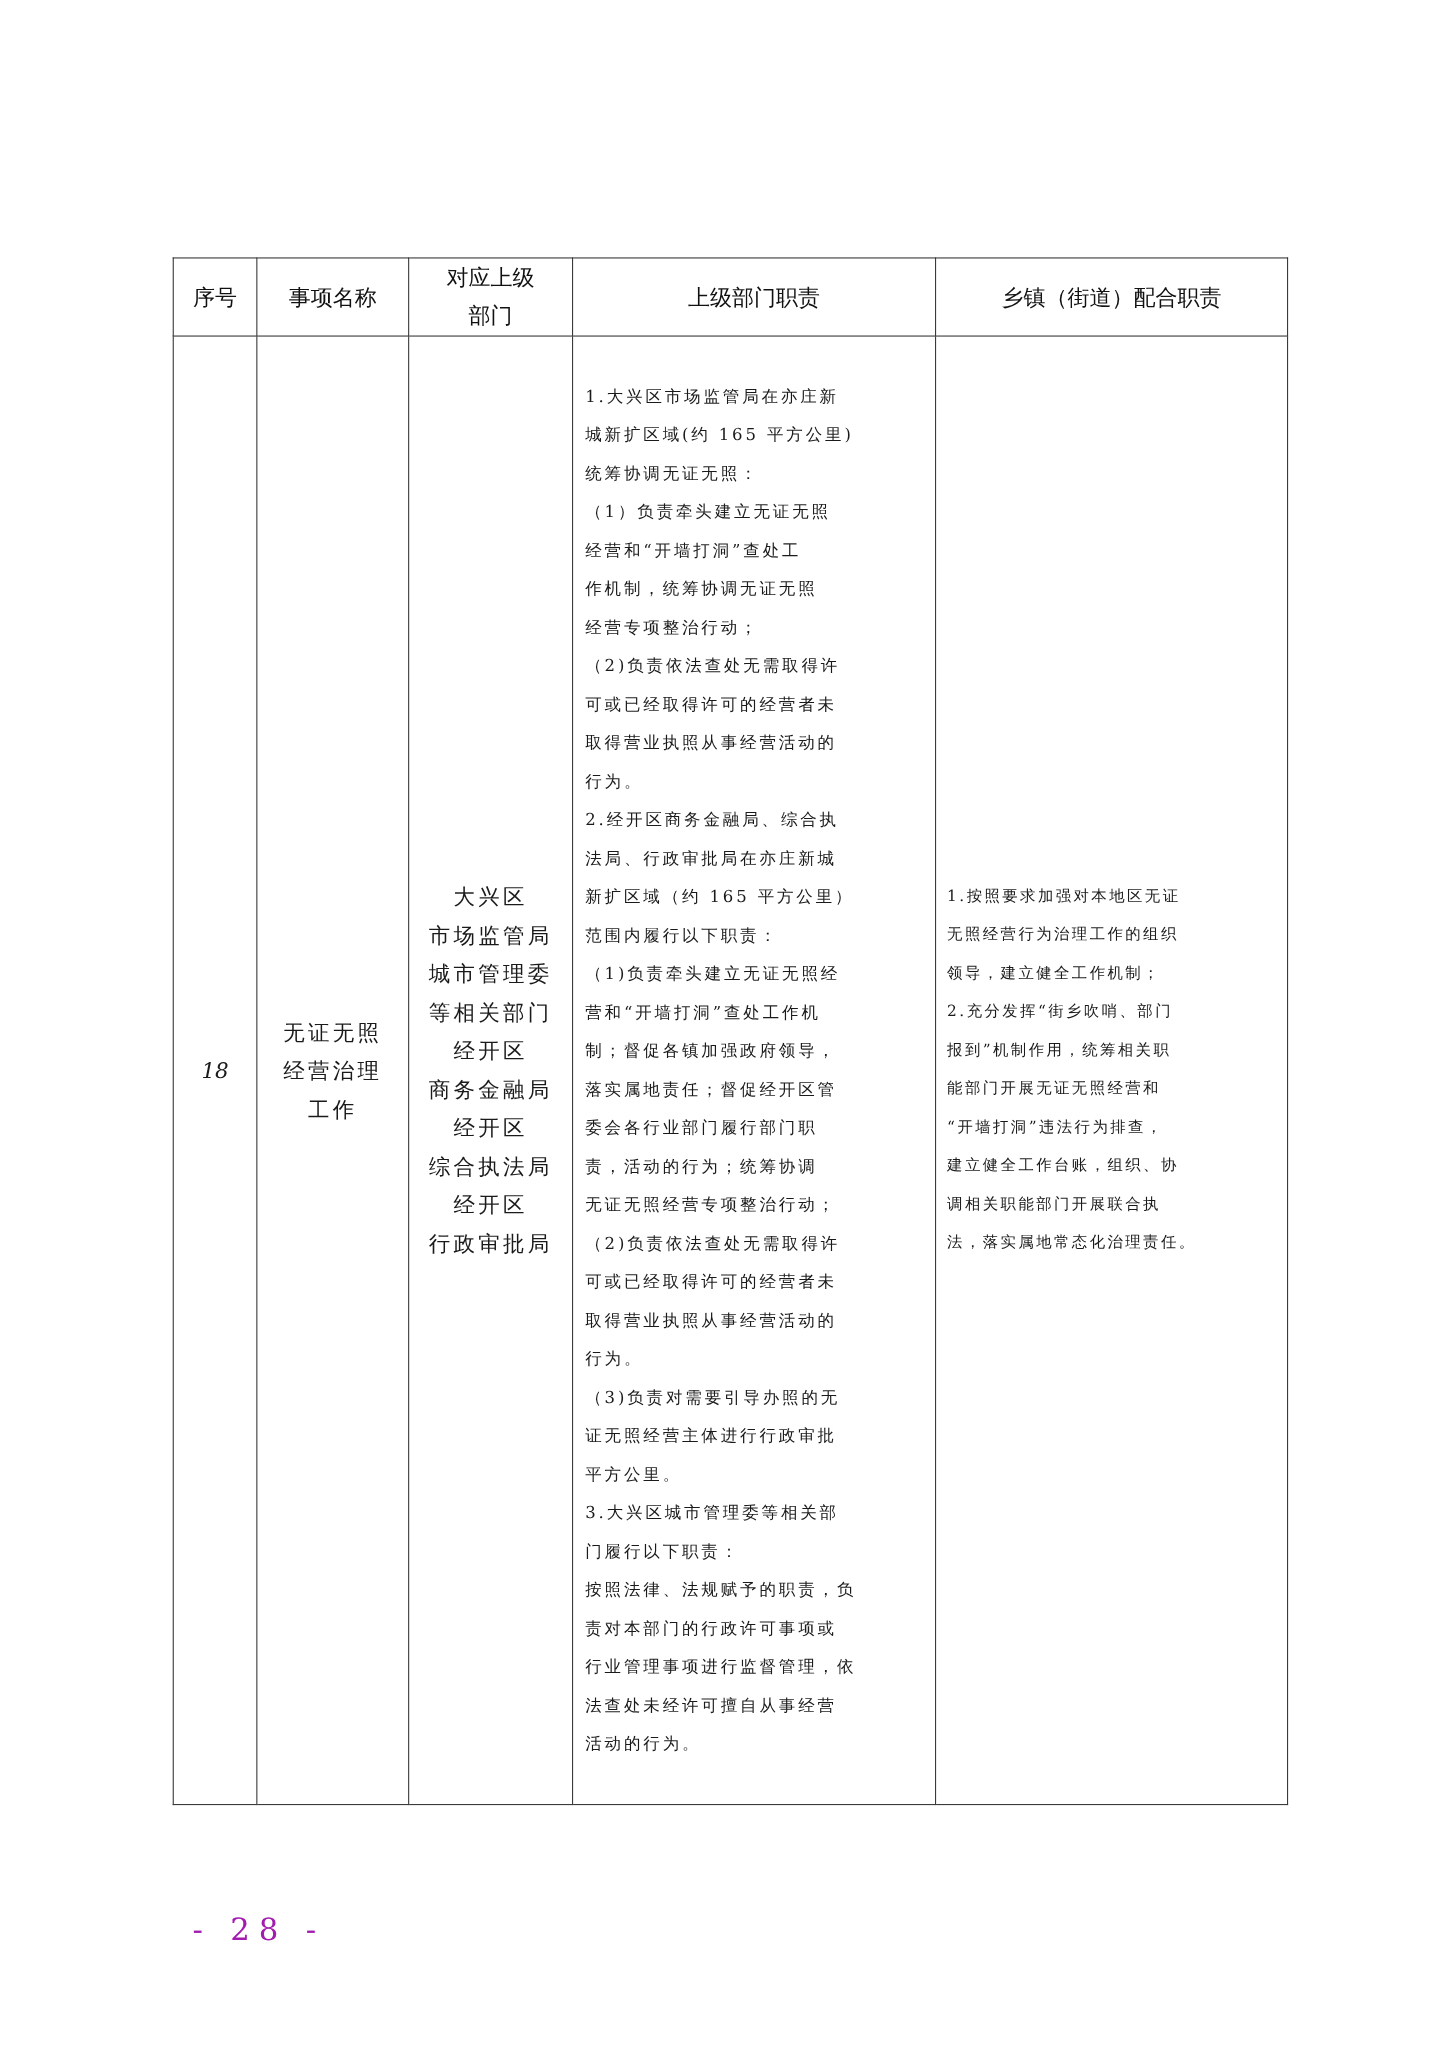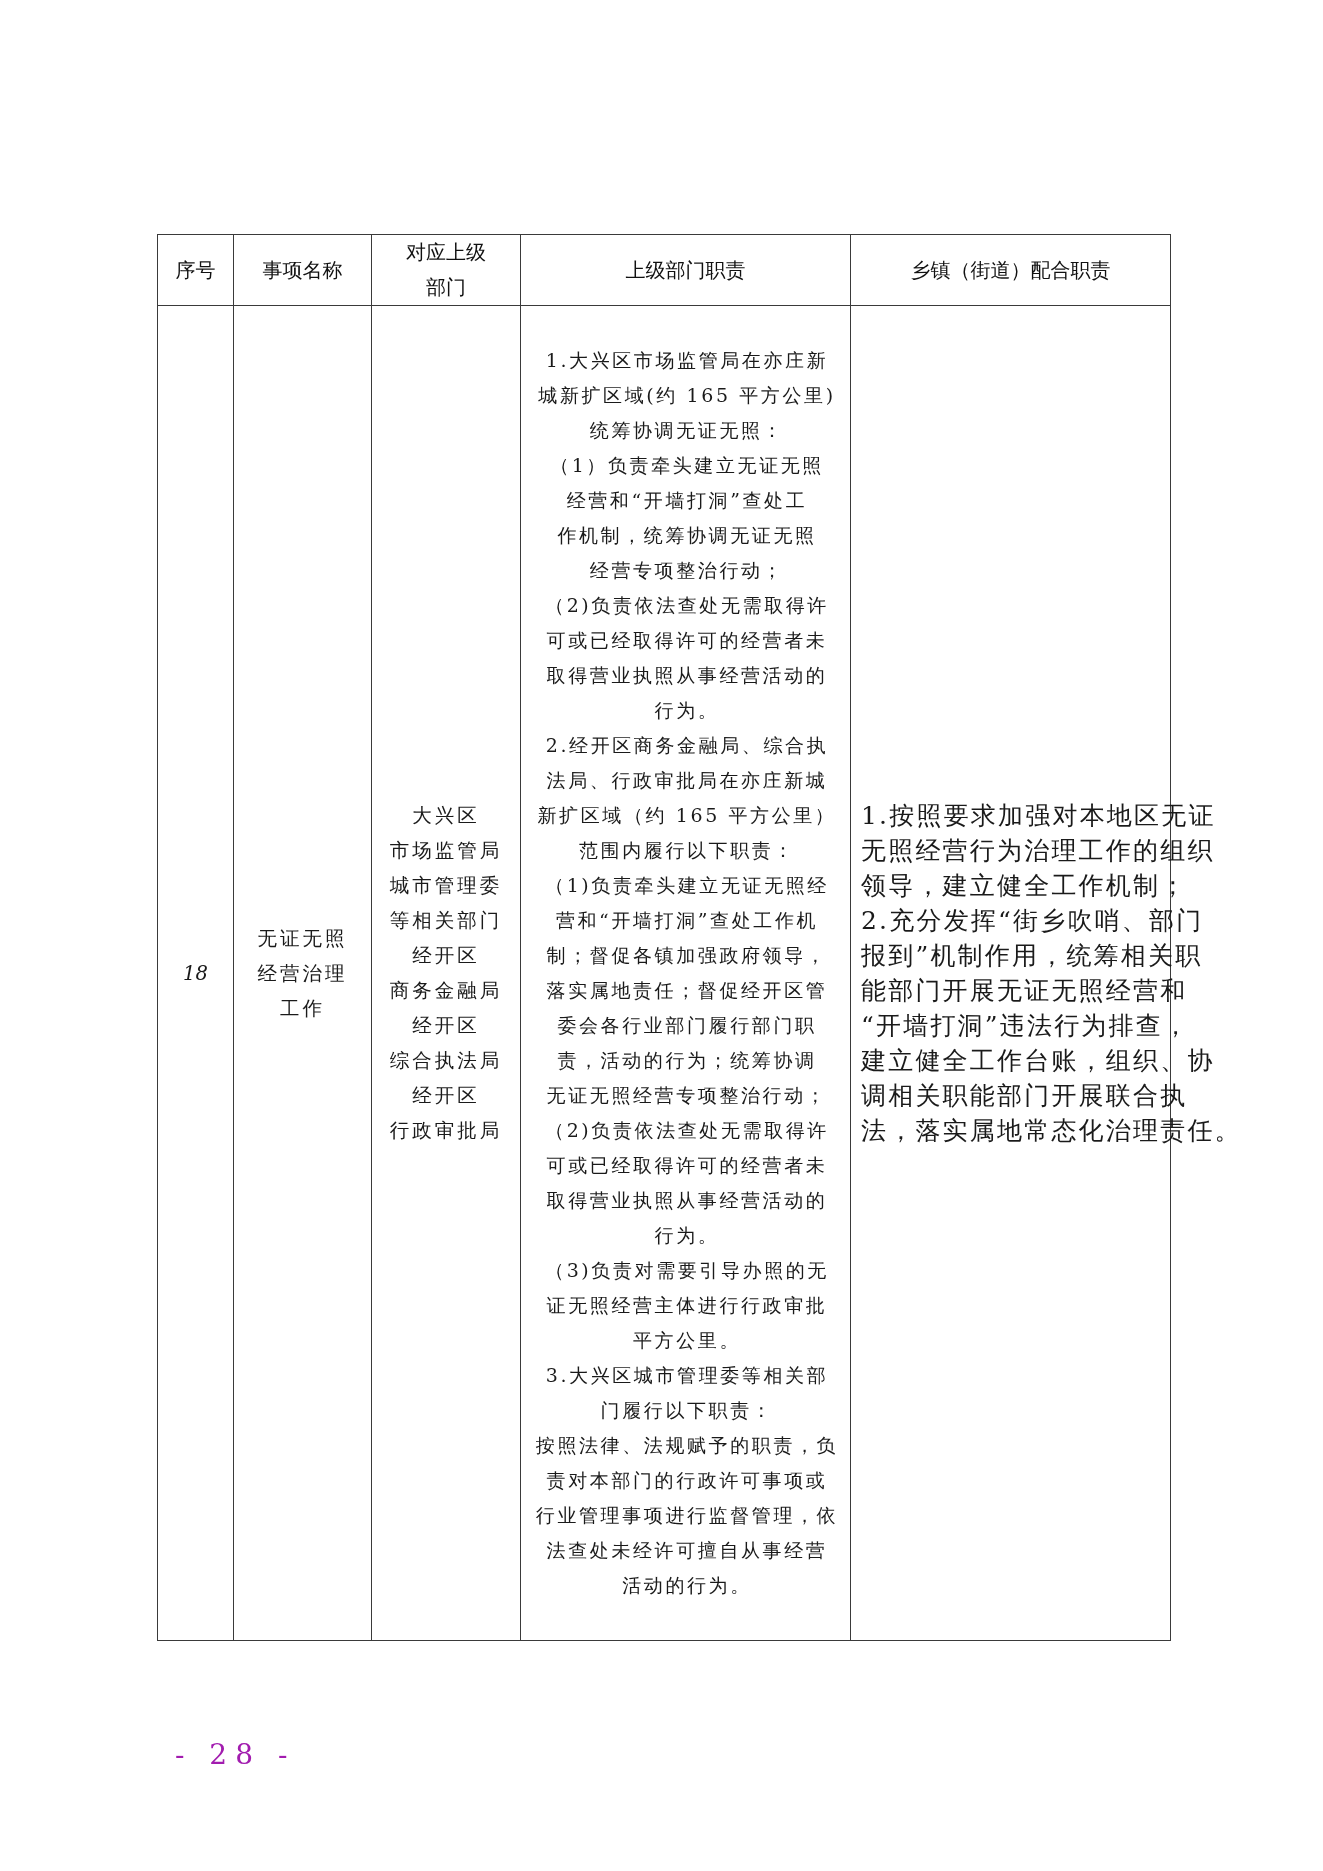--- a/index.html
+++ b/index.html
@@ -24,28 +24,28 @@
   td.body-row { height: 1334px; font-style: italic; }
   .col-seq { width: 76px; }
   .col-name { width: 138px; }
   .col-dept { width: 149px; }
   .col-upper { width: 330px; }
   .col-town { width: 320px; }
   .cell-lines { display: flex; flex-direction: column; align-items: center; }
   .cell-lines span { display: block; line-height: 35px; letter-spacing: 3px; white-space: nowrap; }
   .seq { font-size: 20px; }
   .upper-text {
-    text-align: center; padding: 0 8px 0 11px;
+    text-align: left; padding: 0 8px 0 11px;
     line-height: 35px; letter-spacing: 2.6px;
-    font-size: 19px;
+    font-size: 15px;
   }
   .upper-text .ln, .town-text .ln { display: block; white-space: nowrap; }
   .town-text {
     text-align: left; padding: 0 6px 0 10px;
-    line-height: 35px; letter-spacing: 2.2px; font-size: 25px;
+    line-height: 35px; letter-spacing: 2.2px; font-size: 14px;
   }
   .page-number {
     position: absolute; left: 175px; top: 1738px;
     font-size: 28px; letter-spacing: 8px; color: #a21caf;
     font-family: "DejaVu Serif", "Liberation Serif", serif;
   }
 </style>
 </head>
 <body>
 

